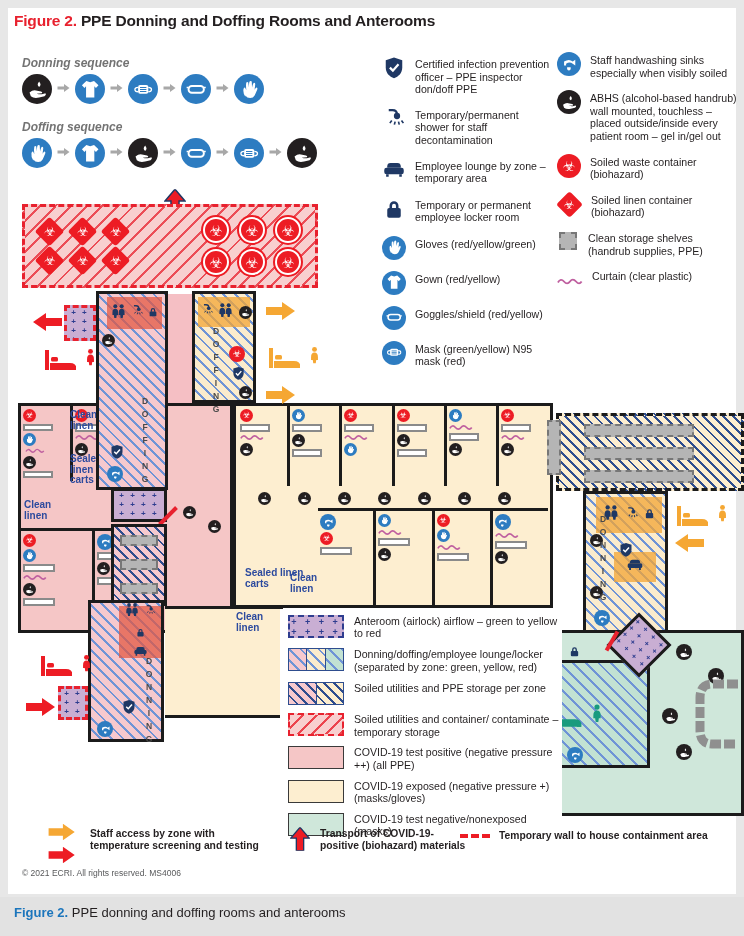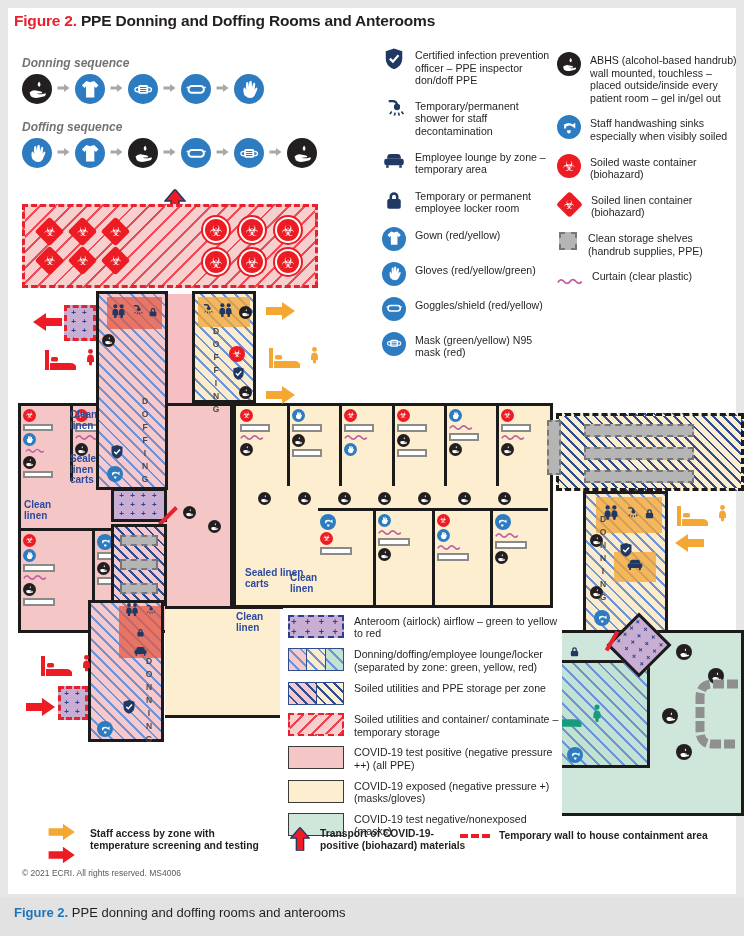--- a/index.html
+++ b/index.html
@@ -243,21 +243,21 @@
               <use href="#sym-seq-arrow" fill="#a8a8a8"></use>
             </svg></span>
         <span class="ic black s30">
             <svg>
               <use href="#sym-abhs"></use>
             </svg>
           </span>
       </div>
     </div>
 
-    <div class="abs" style="left:374px; top:39px; width:172px;">
+    <div class="abs" style="left:374px; top:48px; width:172px;">
       <div class="leg-item">
         <span class="navyicon"><svg viewBox="0 0 32 32">
               <use href="#sym-shield"></use>
             </svg></span>
         <div class="txt">Certified infection prevention officer – PPE inspector don/doff PPE</div>
       </div>
       <div class="leg-item">
         <span class="navyicon"><svg viewBox="0 0 32 32" fill="#1f3864">
               <use href="#sym-shower"></use>
             </svg></span>
@@ -271,67 +271,67 @@
       </div>
       <div class="leg-item">
         <span class="navyicon"><svg viewBox="0 0 32 32" fill="#1f3864">
               <use href="#sym-lock"></use>
             </svg></span>
         <div class="txt">Temporary or permanent employee locker room</div>
       </div>
       <div class="leg-item">
         <span class="ic blue s24">
             <svg>
+              <use href="#sym-gloves"></use>
+            </svg>
+          </span>
+        <div class="txt">Gloves (red/yellow/green)</div>
+      </div>
+      <div class="leg-item">
+        <span class="ic blue s24">
+            <svg>
               <use href="#sym-gown"></use>
             </svg>
           </span>
         <div class="txt">Gown (red/yellow)</div>
       </div>
       <div class="leg-item">
         <span class="ic blue s24">
             <svg>
-              <use href="#sym-gloves"></use>
-            </svg>
-          </span>
-        <div class="txt">Gloves (red/yellow/green)</div>
+              <use href="#sym-goggles"></use>
+            </svg>
+          </span>
+        <div class="txt">Goggles/shield (red/yellow)</div>
       </div>
       <div class="leg-item">
         <span class="ic blue s24">
             <svg>
-              <use href="#sym-goggles"></use>
-            </svg>
-          </span>
-        <div class="txt">Goggles/shield (red/yellow)</div>
-      </div>
+              <use href="#sym-mask"></use>
+            </svg>
+          </span>
+        <div class="txt">Mask (green/yellow) N95 mask (red)</div>
+      </div>
+    </div>
+
+    <div class="abs" style="left:549px; top:44px; width:180px;">
       <div class="leg-item">
         <span class="ic blue s24">
             <svg>
-              <use href="#sym-mask"></use>
-            </svg>
-          </span>
-        <div class="txt">Mask (green/yellow) N95 mask (red)</div>
-      </div>
-    </div>
-
-    <div class="abs" style="left:549px; top:44px; width:180px;">
+              <use href="#sym-faucet"></use>
+            </svg>
+          </span>
+        <div class="txt">Staff handwashing sinks especially when visibly soiled</div>
+      </div>
       <div class="leg-item">
         <span class="ic black s24">
             <svg>
               <use href="#sym-abhs"></use>
             </svg>
           </span>
         <div class="txt">ABHS (alcohol-based handrub) wall mounted, touchless – placed outside/inside every patient room – gel in/gel out</div>
-      </div>
-      <div class="leg-item">
-        <span class="ic blue s24">
-            <svg>
-              <use href="#sym-faucet"></use>
-            </svg>
-          </span>
-        <div class="txt">Staff handwashing sinks especially when visibly soiled</div>
       </div>
       <div class="leg-item">
         <span class="ic red s24">
             <span class="bio" style="font-size:14px">☣</span>
           </span>
         <div class="txt">Soiled waste container (biohazard)</div>
       </div>
       <div class="leg-item">
         <span class="diamond" style="width:19px;height:19px;margin:3px;">
             <span style="font-size:12px">☣</span>

